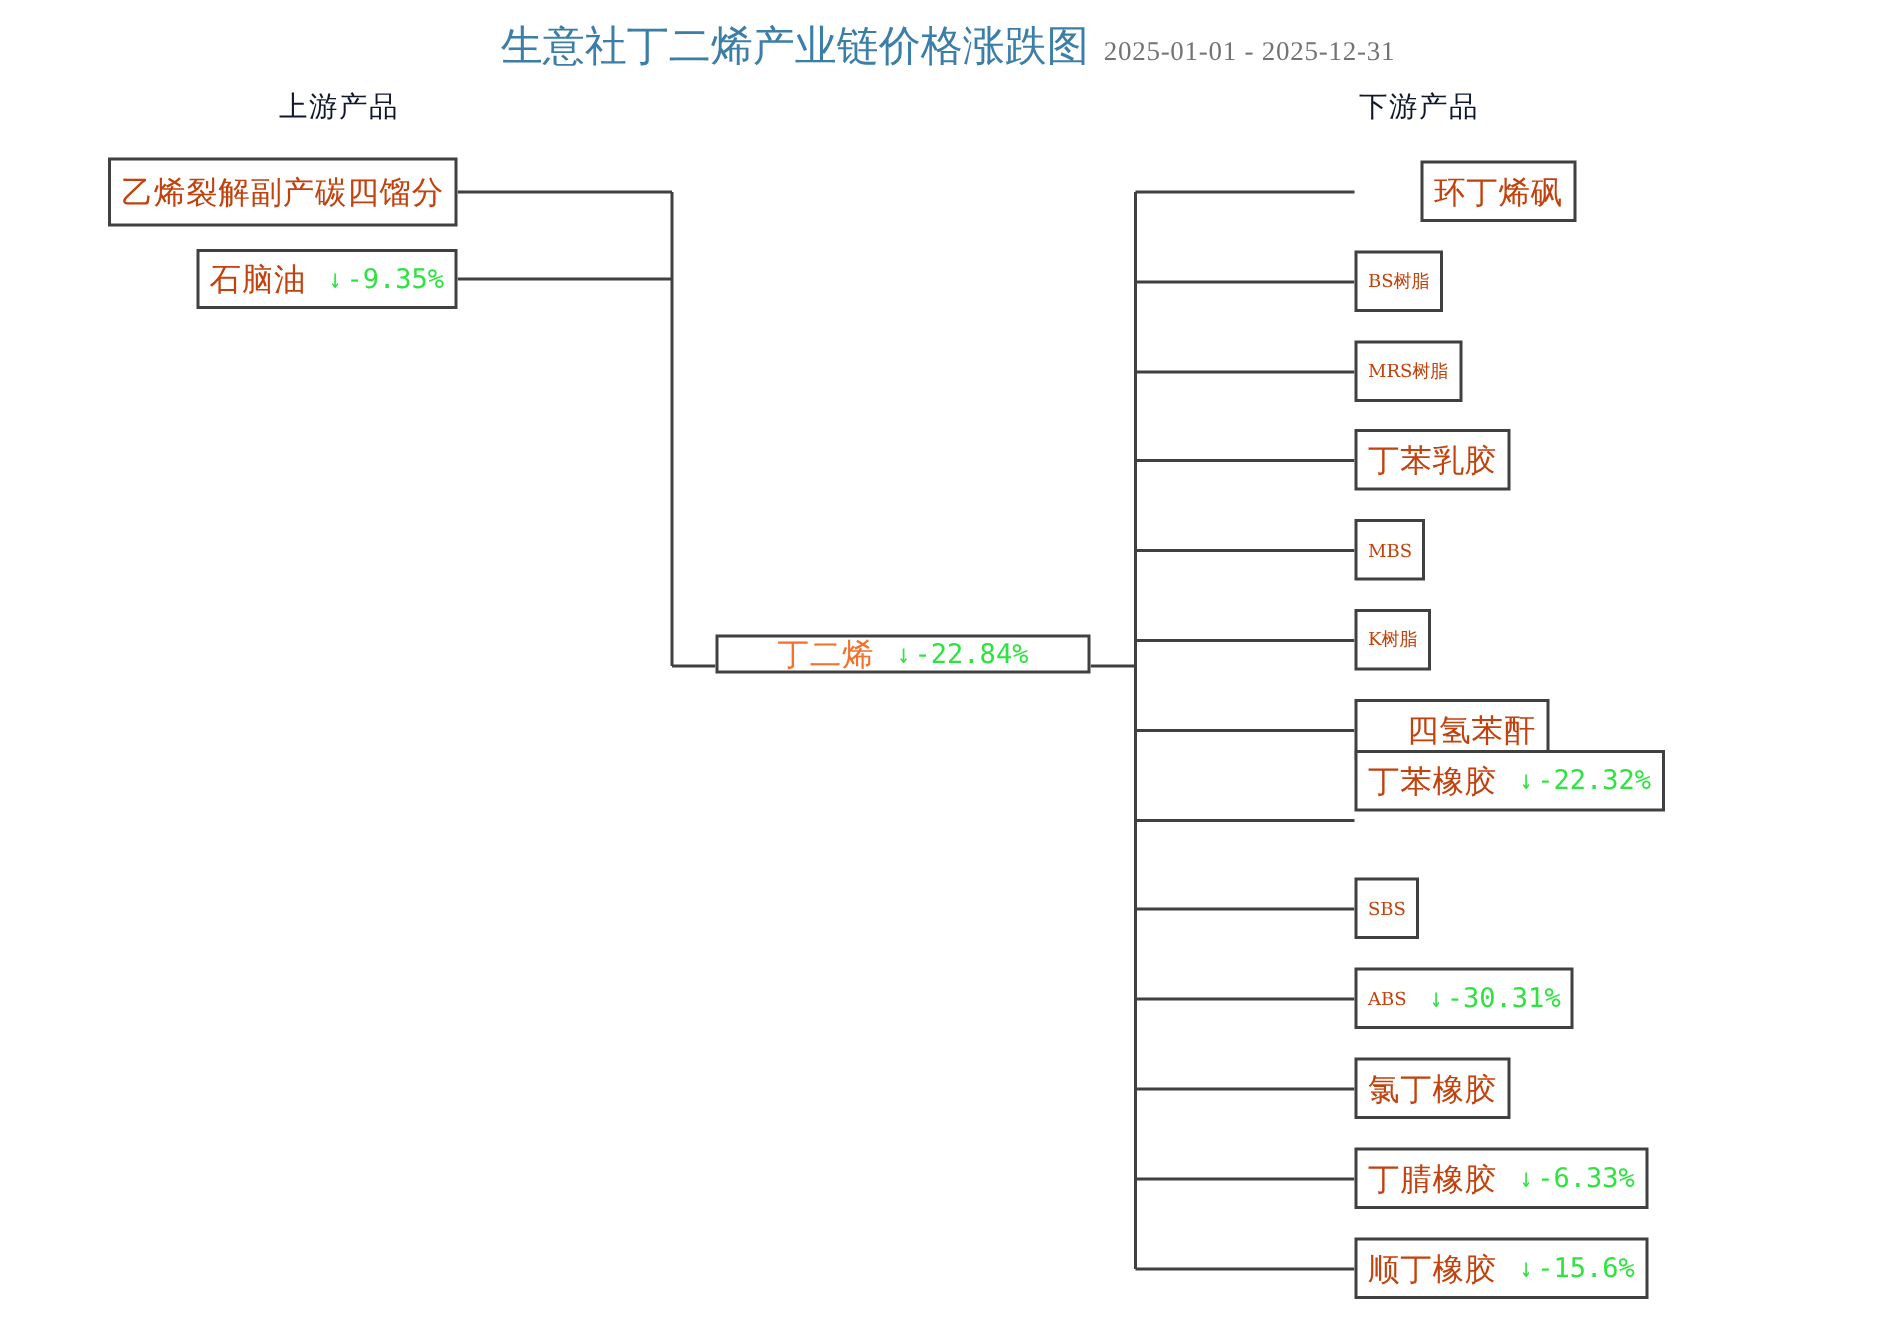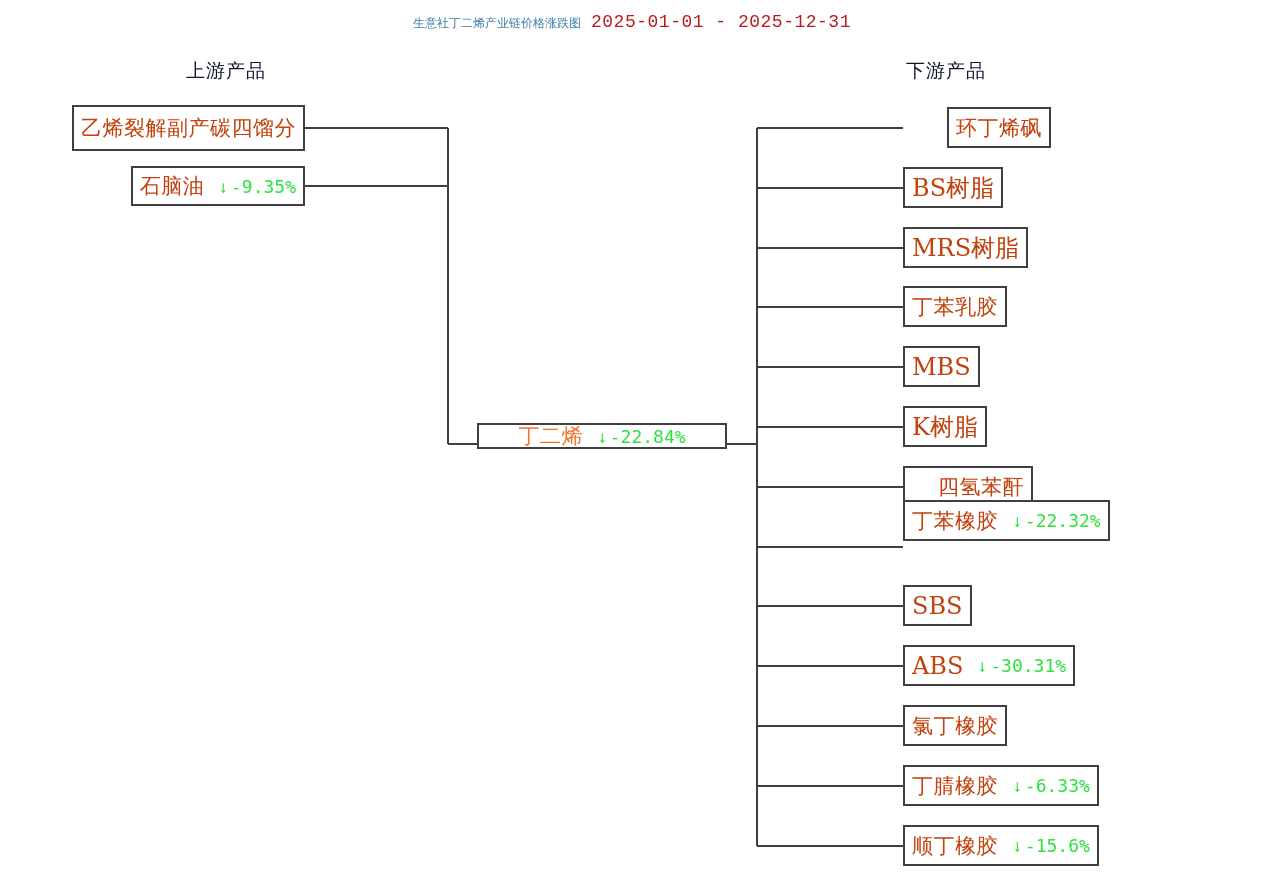--- a/index.html
+++ b/index.html
@@ -19,29 +19,29 @@
   
   #title-bar {
     position: absolute;
     left: 0; top: 12px;
     width: 1264px;
     text-align: center;
     white-space: nowrap;
   }
   #title-bar .t-cn {
     font-family: "DejaVu Sans", sans-serif;
-    font-size: 12px;
+    font-size: 28px;
     color: #3b7ea8;
     letter-spacing: 0px;
     margin-top: 36px;
   }
   #title-bar .t-range {
-    font-family: Liberation Mono, monospace;
+    font-family: Liberation Serif, serif;
     font-size: 18px;
-    color: #b91c1c;
+    color: #737373;
     margin-left: 10px;
     letter-spacing: 0.5px;
   }
 
   
   .col-header {
     position: absolute;
     font-family: "DejaVu Sans", sans-serif;
     font-size: 19px;
     color: #0f172a;
@@ -62,21 +62,21 @@
     padding: 0 7px;
   }
   .node .nm {
     font-family: "DejaVu Sans", sans-serif;
     font-size: 21px;
     color: #c2410c;
     letter-spacing: 0.5px;
   }
   .node.latin .nm {
     font-family: "DejaVu Serif", serif;
-    font-size: 24px;
+    font-size: 12px;
     letter-spacing: 0px;
   }
   .node.center .nm {
     color: #f4712b;
   }
   .node .chg {
     font-family: "DejaVu Sans Mono", monospace;
     font-size: 18px;
     color: #2ee33f;
     margin-left: 14px;

